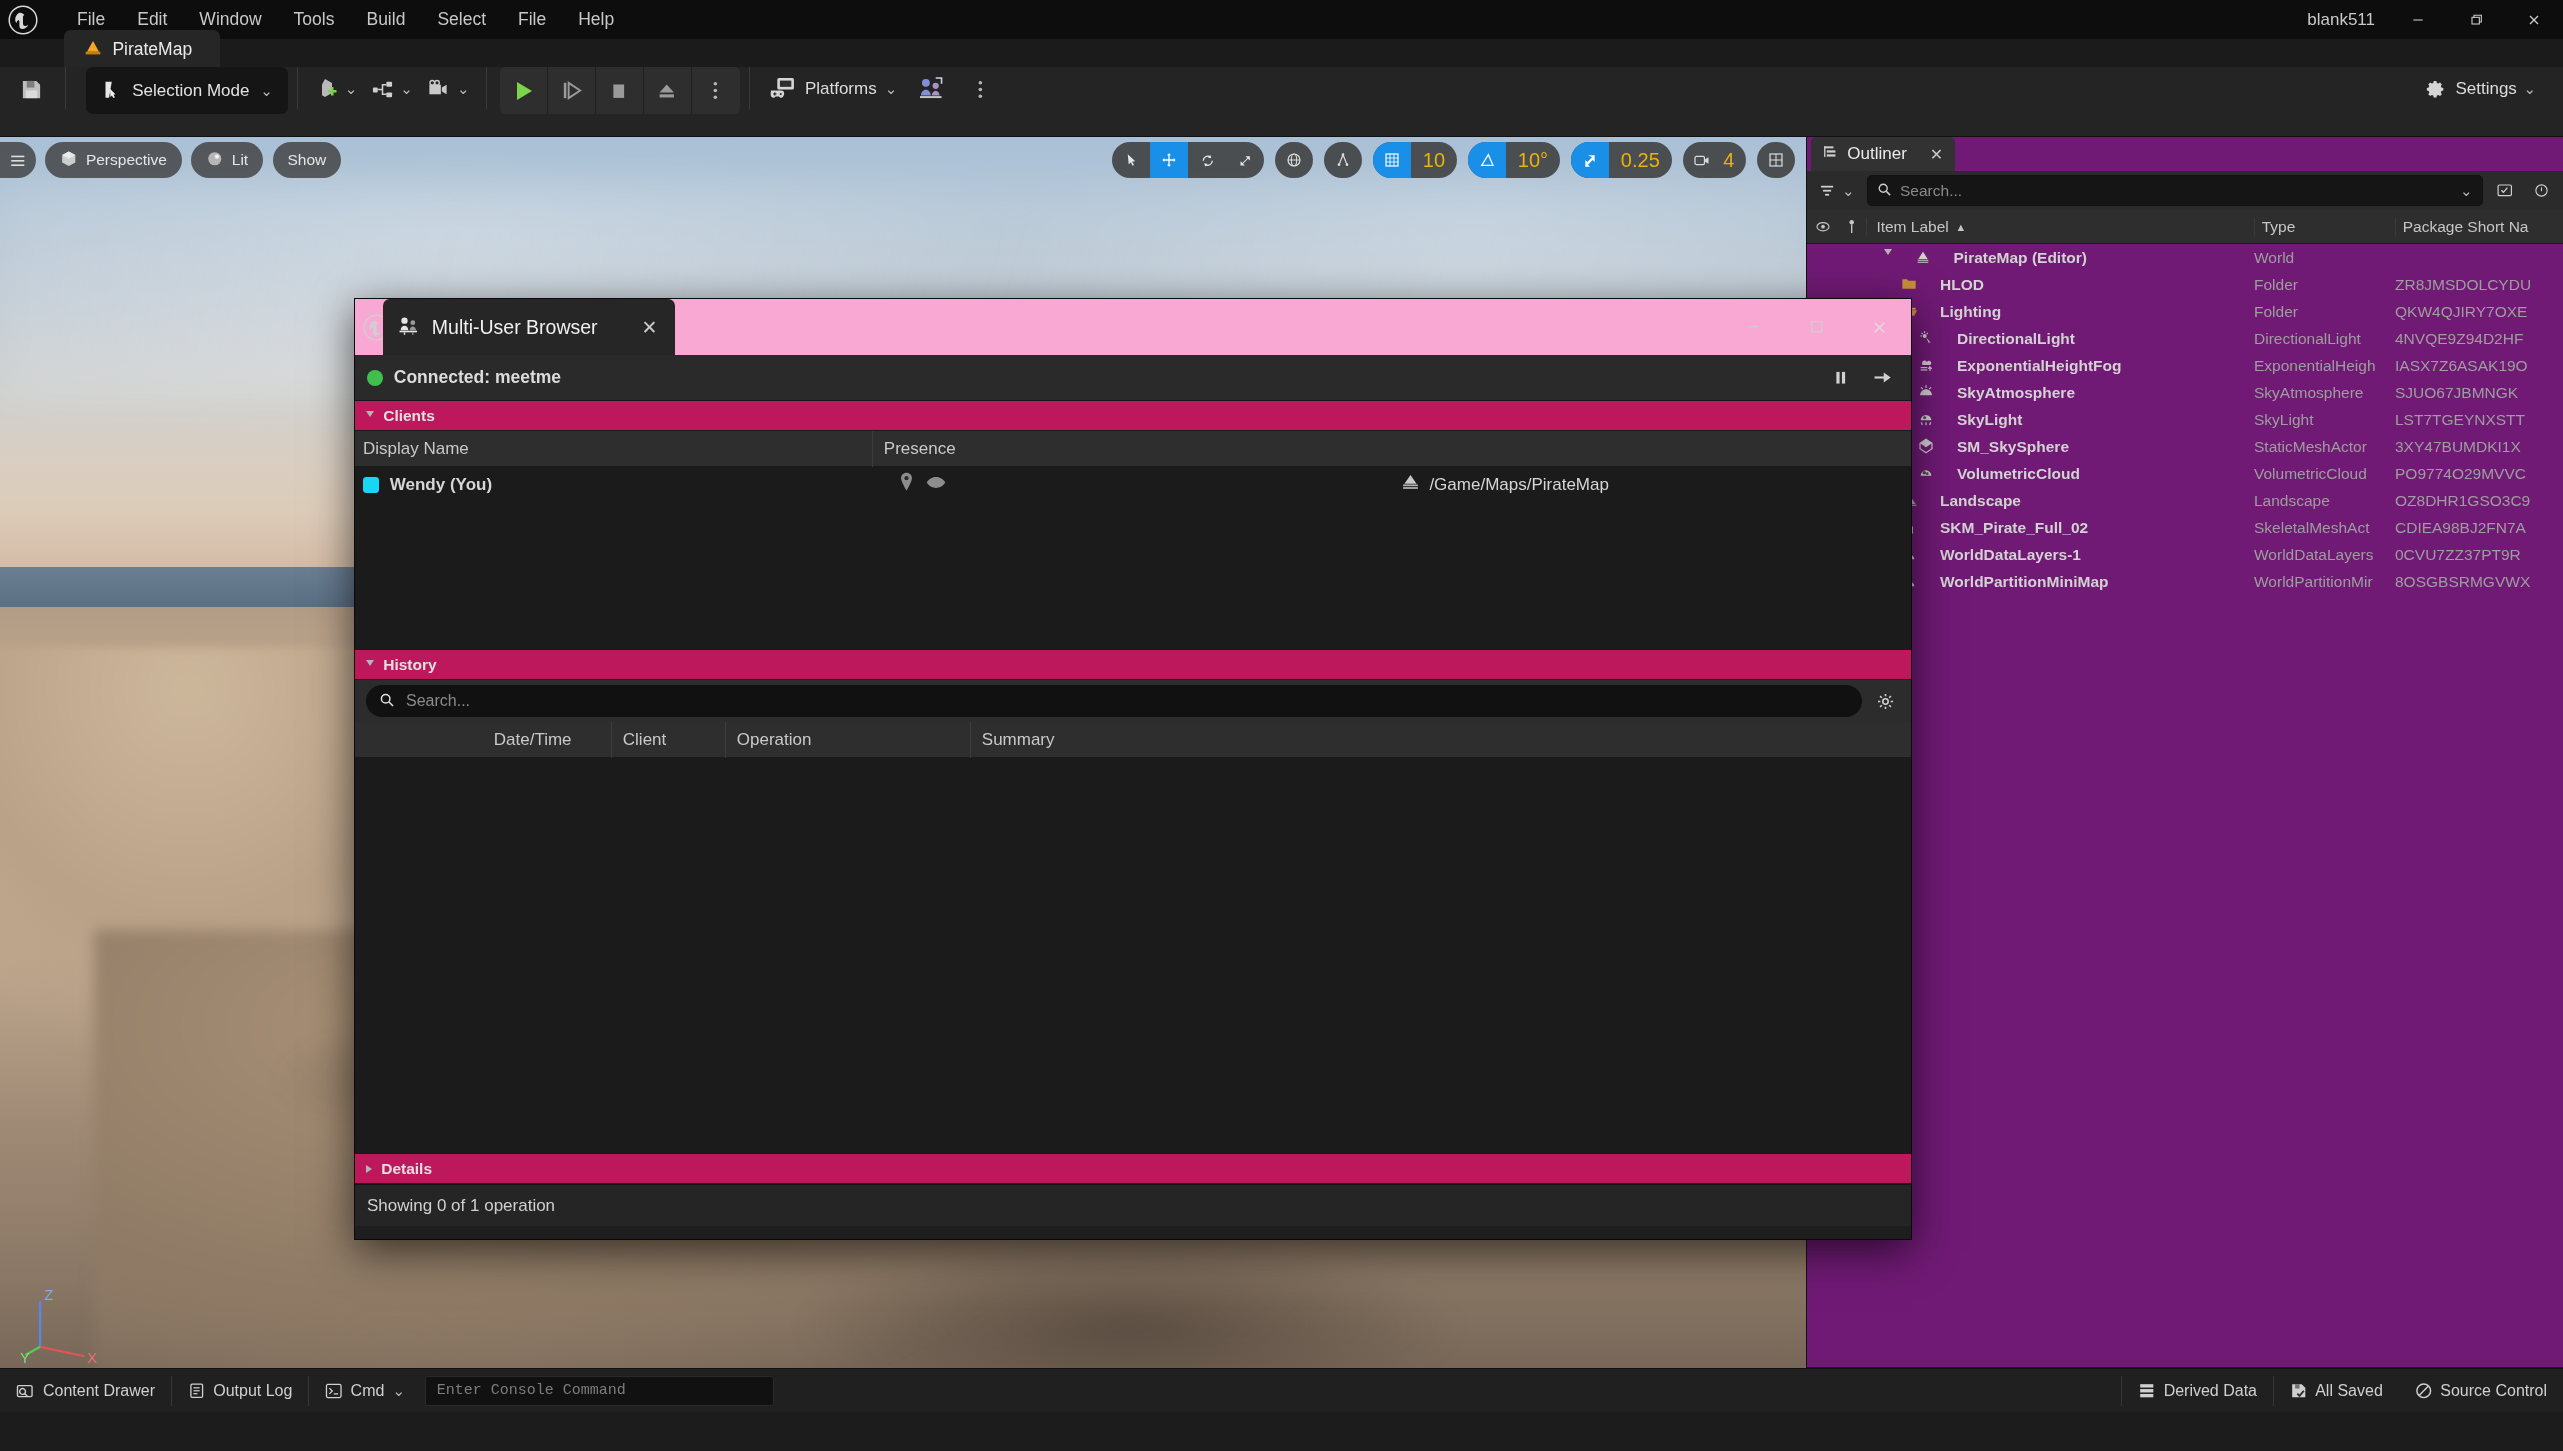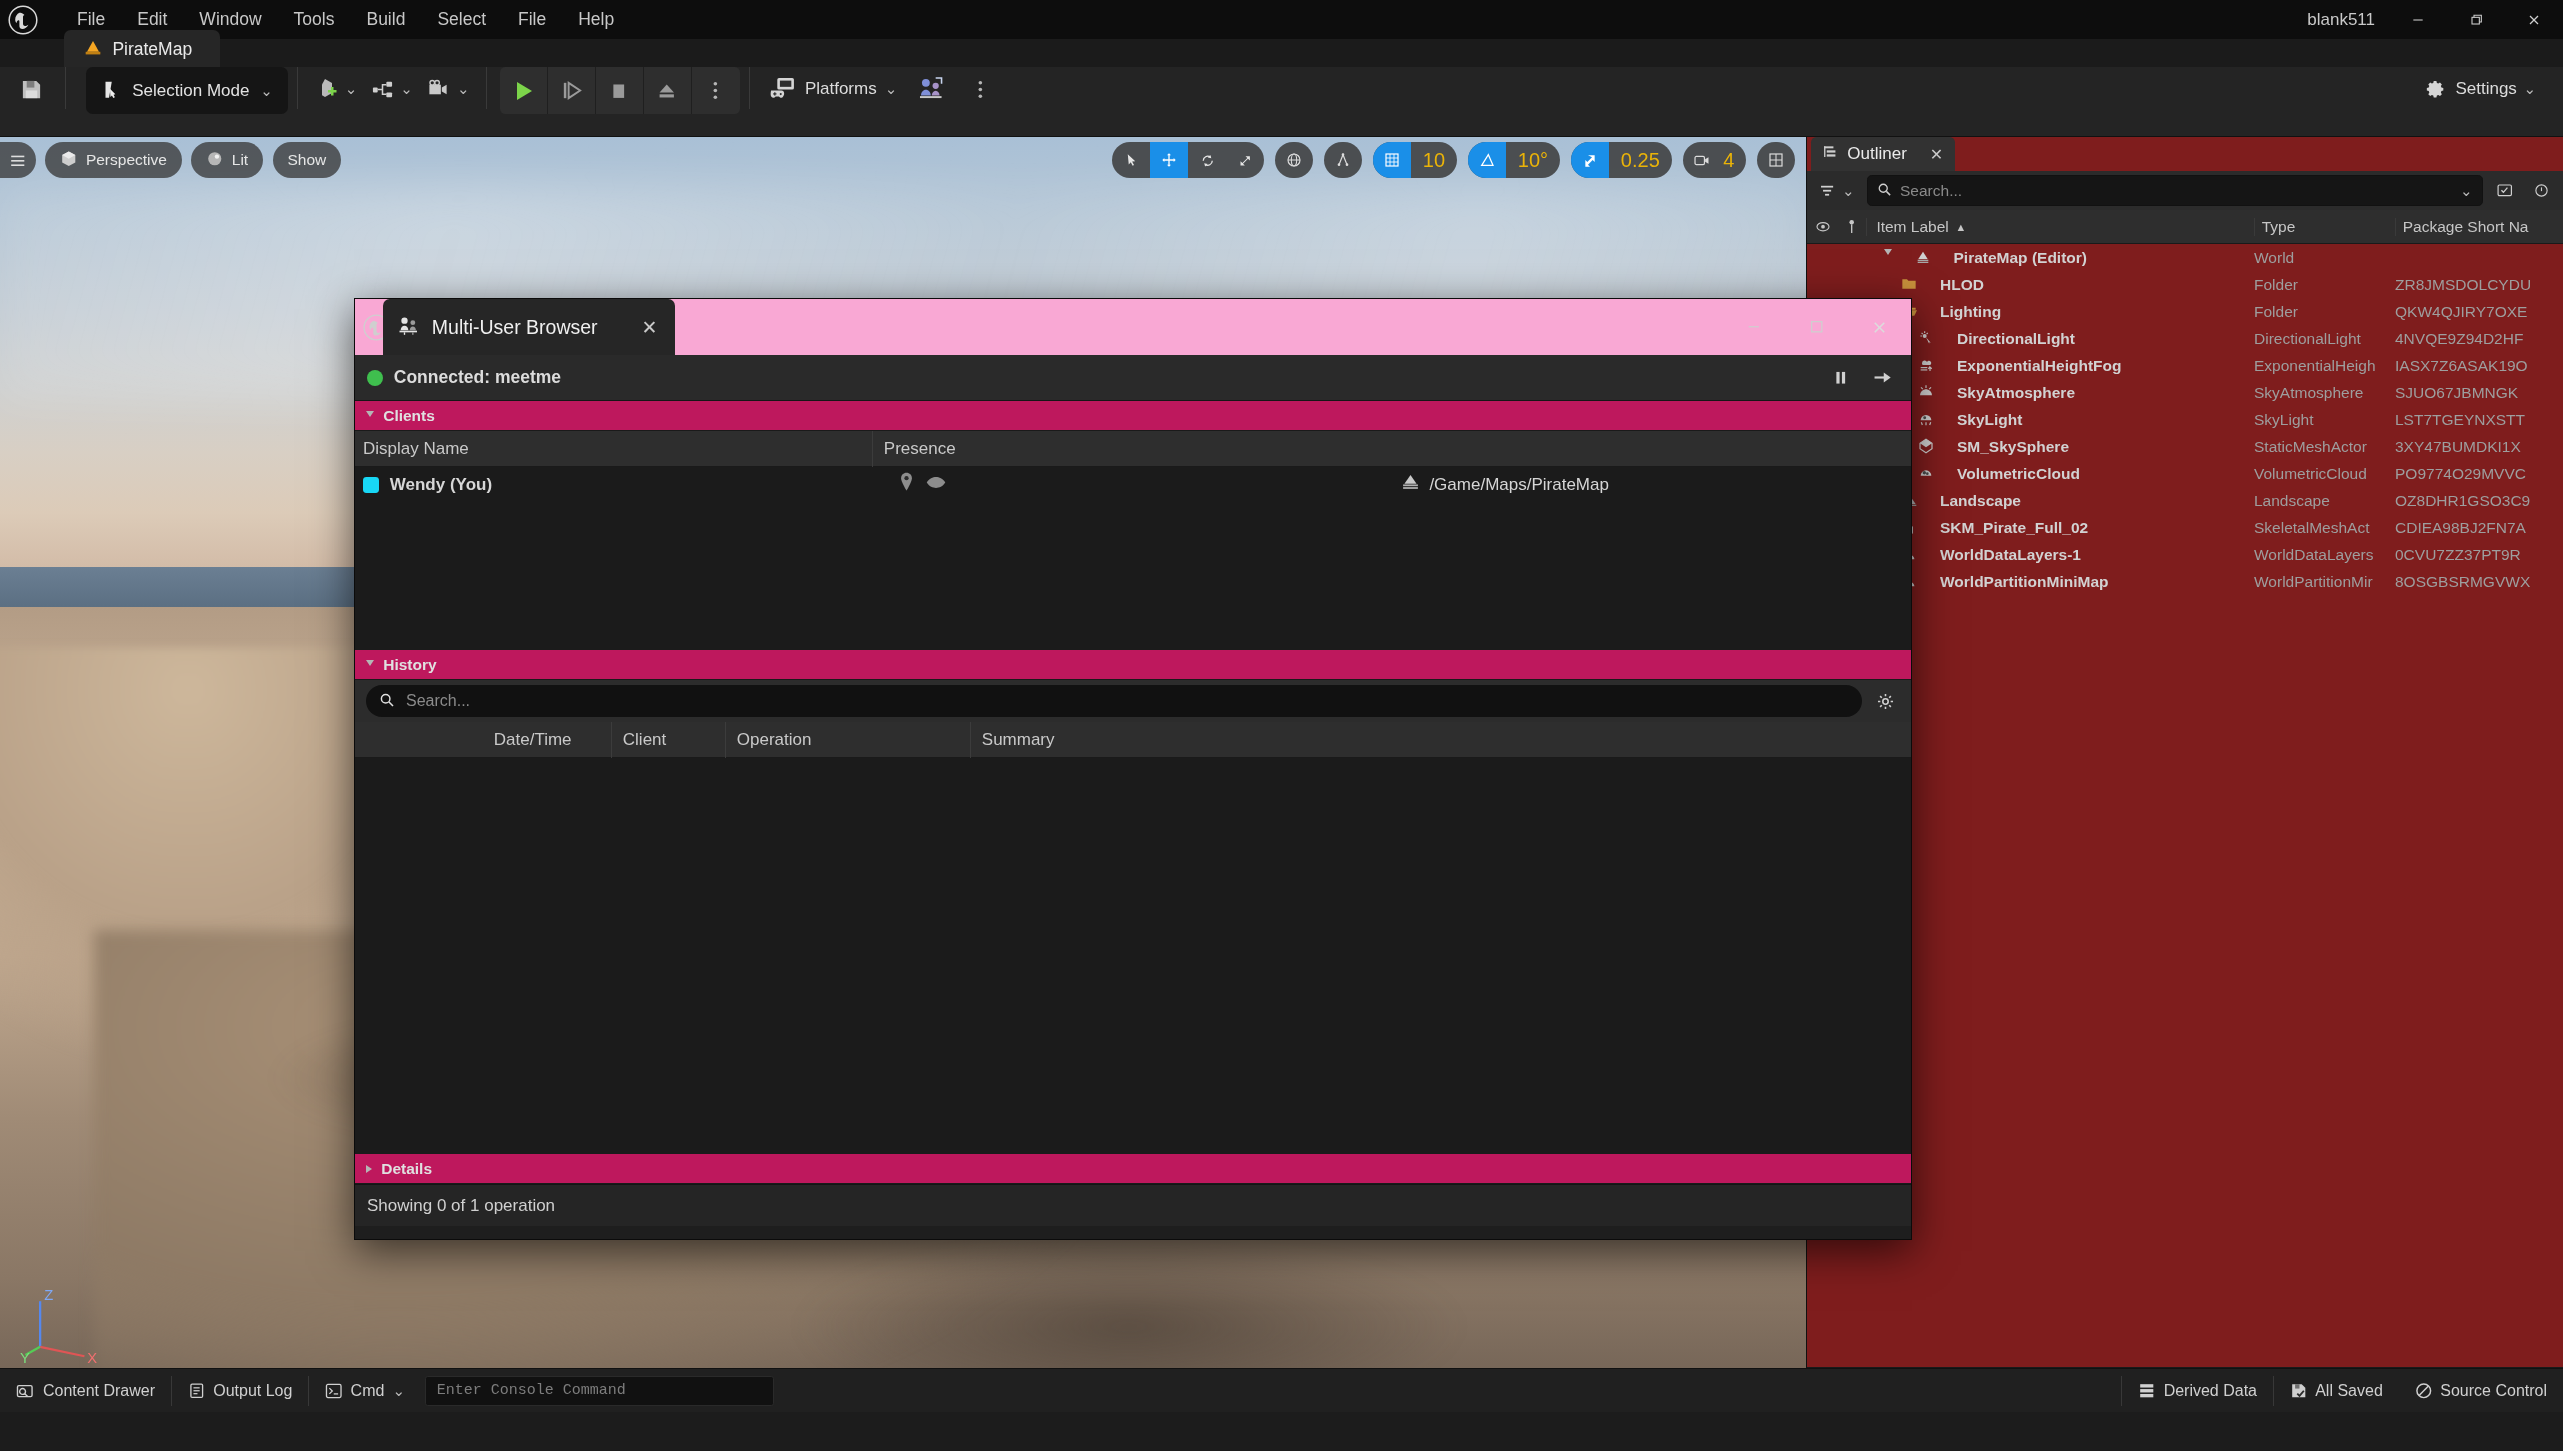--- a/index.html
+++ b/index.html
@@ -165,21 +165,21 @@
     font-size: 20px; color: #eab308; background: rgba(58,58,58,0.0);
   }
   .vgrp.single { padding: 0; }
 
   
   .axis-gizmo { position: absolute; left: 20px; bottom: 40px; width: 94px; height: 94px; }
 
   
   .outliner {
     position: absolute; left: 1806px; top: 137px; width: 757px; height: 1270px;
-    background: #7f1d1d; border-left: 0.7px solid #111;
+    background: #701a75; border-left: 0.7px solid #111;
   }
   .out-tabrow { height: 34px; position: relative; }
   .out-tab {
     position: absolute; left: 4px; top: 0; height: 34px; display: flex; align-items: center;
     background: #323232; border-radius: 5.4px 5.4px 0 0; padding: 0 12px 0 10.8px;
   }
   .out-tab .ttl { font-size: 17px; color: #eaeaea; margin: 0 23px 0 8px; }
   .out-tab .xc { font-size: 16px; color: #c9c9c9; }
   .out-searchrow {
     height: 39px; display: flex; align-items: center; padding: 0 6.7px; gap: 6.7px;

